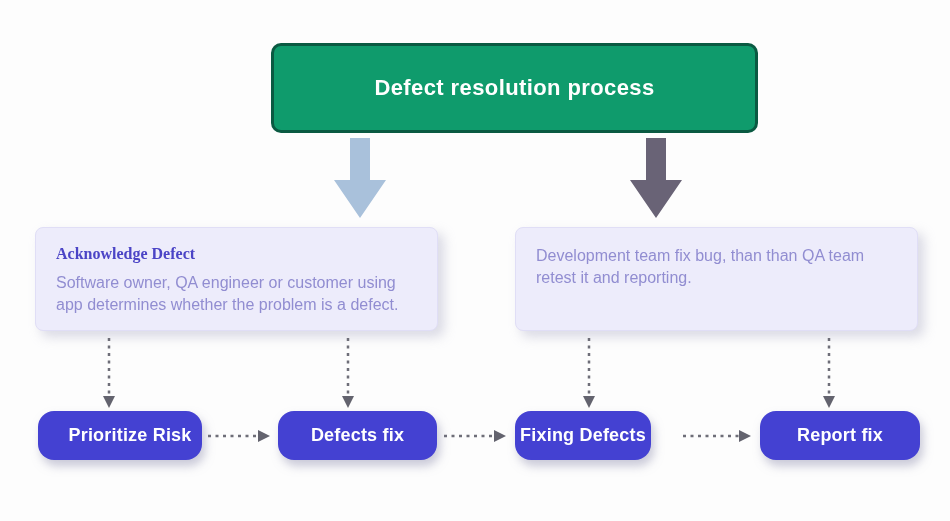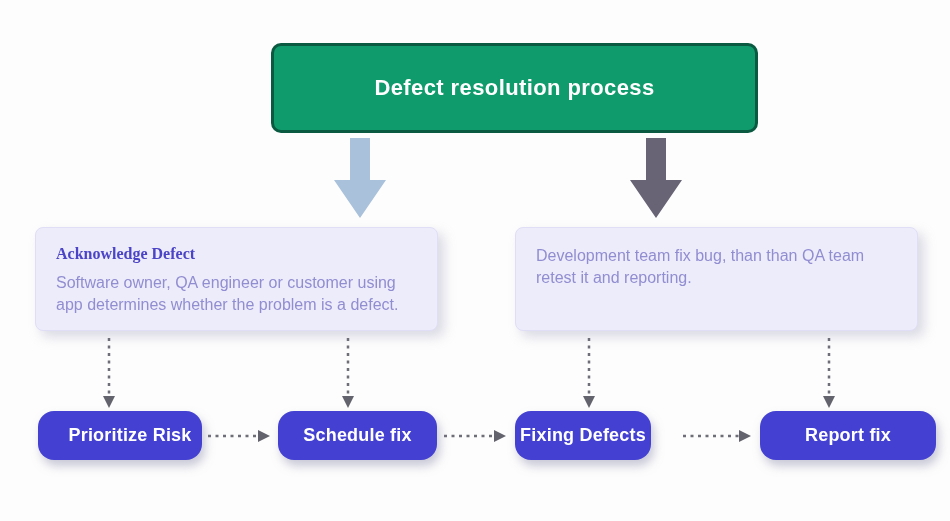--- a/index.html
+++ b/index.html
@@ -99,21 +99,21 @@
   }
   .step span {
     color: var(--step-text);
     font-size: 18px;
     font-weight: 700;
     letter-spacing: 0.2px;
   }
   .step.s0 { left: 38px;  width: 164px; padding-left: 20px; }
   .step.s1 { left: 278px; width: 159px; }
   .step.s2 { left: 515px; width: 136px; }
-  .step.s3 { left: 760px; width: 176px; }
+  .step.s3 { left: 760px; width: 160px; }
 </style>
 </head>
 <body>
 
 <div class="canvas">
 
   <div class="header-node">
     <span>Defect resolution process</span>
   </div>
 
@@ -159,21 +159,21 @@
   </svg>
   <svg class="hconn h2" width="70" height="16" viewBox="0 0 70 16">
     <line class="dash" x1="0" y1="8" x2="56" y2="8"></line>
     <polygon class="head" points="56,2 56,14 68,8"></polygon>
   </svg>
 
   <div class="step s0">
     <span>Prioritize Risk</span>
   </div>
   <div class="step s1">
-    <span>Schedule fix</span>
+    <span>Defects fix</span>
   </div>
   <div class="step s2">
     <span>Fixing Defects</span>
   </div>
   <div class="step s3">
     <span>Report fix</span>
   </div>
 
 </div>
 

